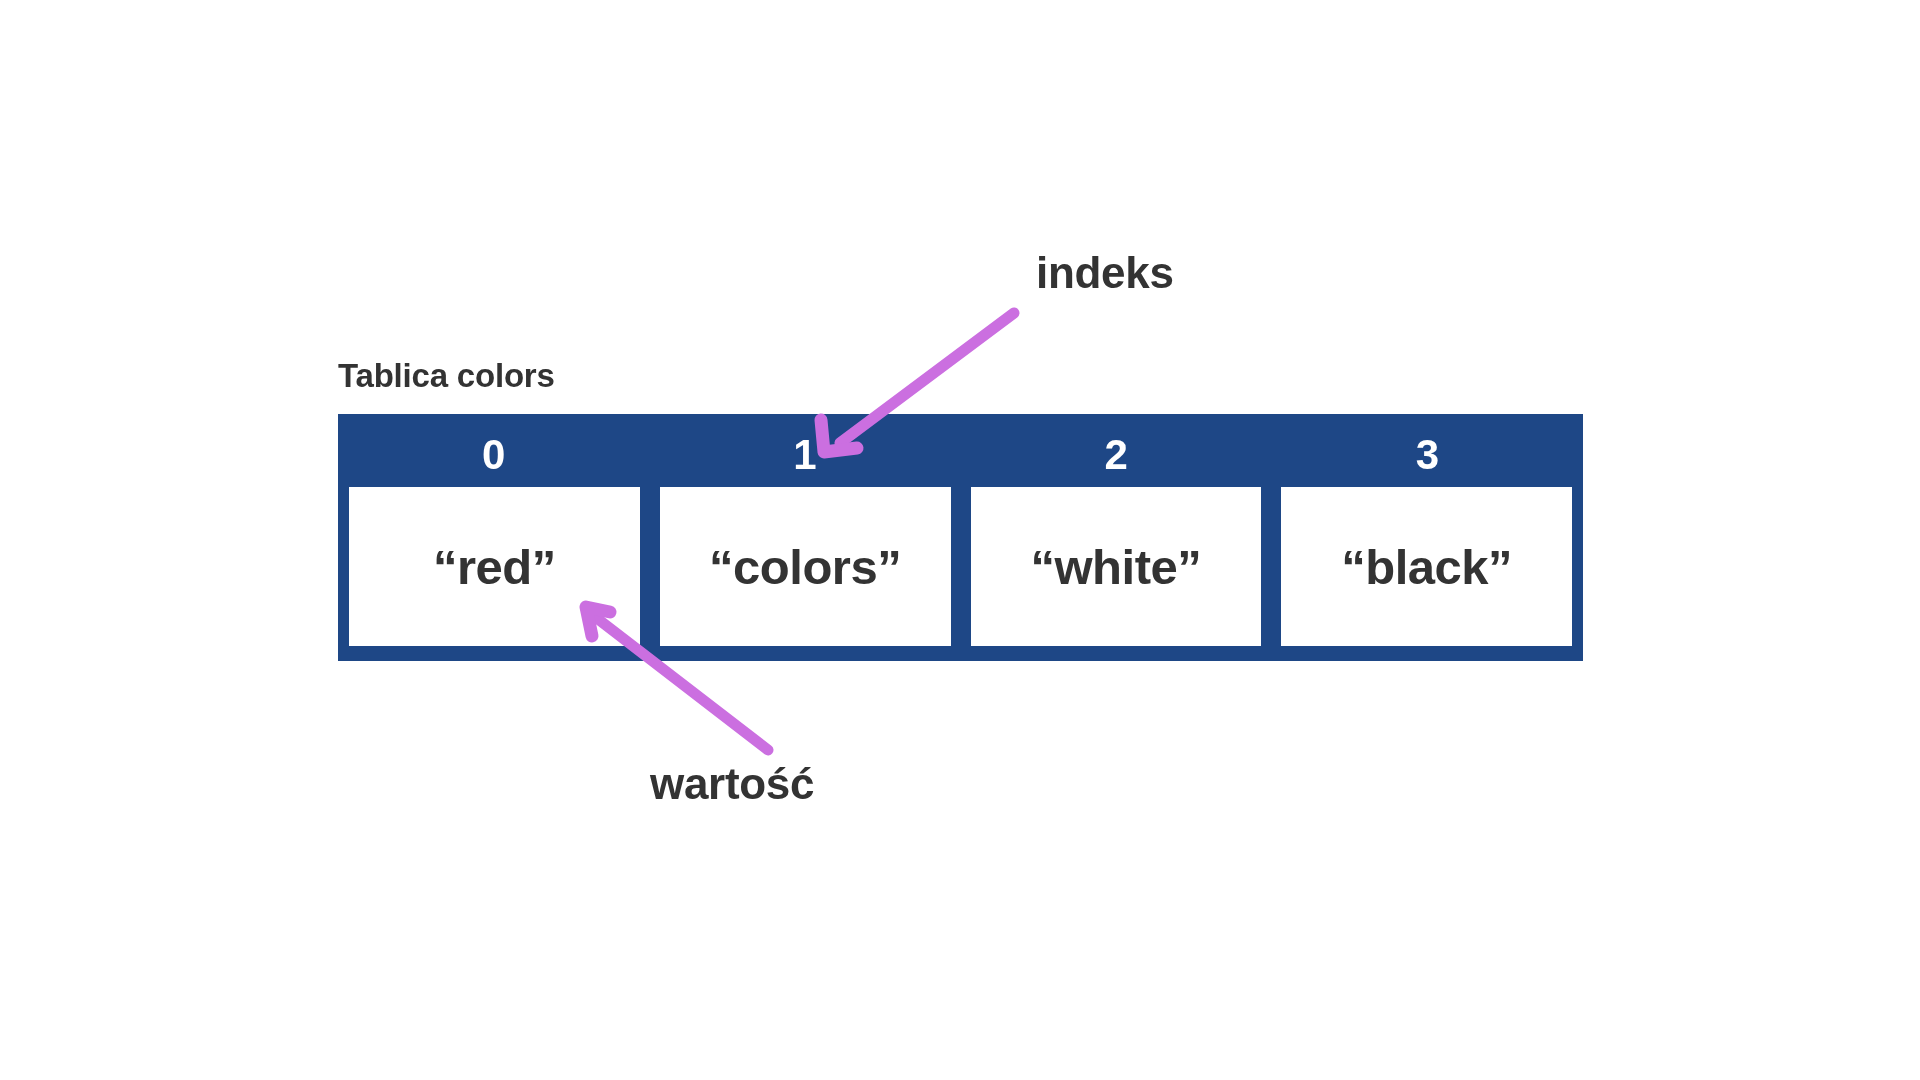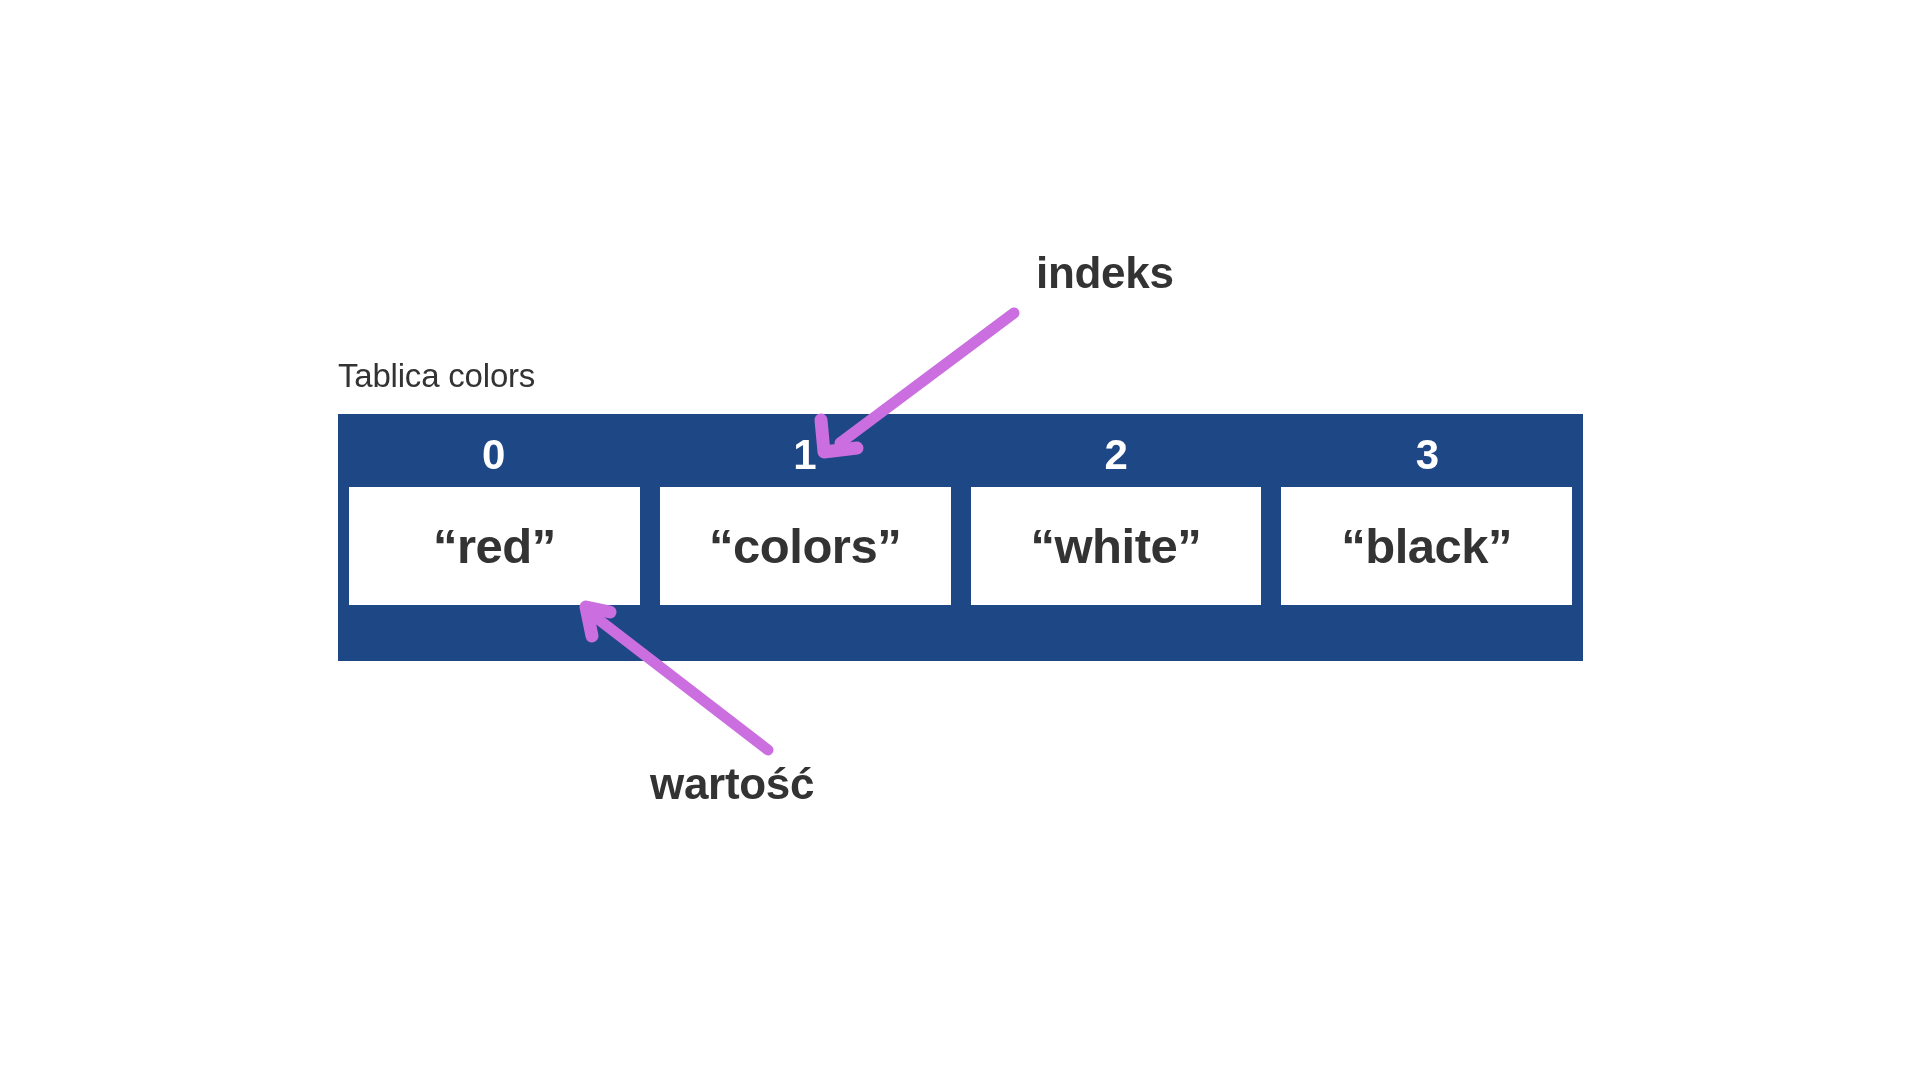--- a/index.html
+++ b/index.html
@@ -22,21 +22,21 @@
     width: 1920px;
     height: 1080px;
   }
 
   
   .array-label {
     position: absolute;
     left: 338px;
     top: 357px;
     font-size: 33px;
-    font-weight: normal;
+    font-weight: bold;
     color: #333333;
     letter-spacing: -0.2px;
     white-space: nowrap;
   }
 
   .array-container {
     position: absolute;
     left: 338px;
     top: 414px;
     width: 1245px;
@@ -64,21 +64,21 @@
     line-height: 1;
     padding-top: 8px;
     box-sizing: border-box;
   }
 
   .value-row {
     position: absolute;
     left: 11px;
     top: 73px;
     width: 1223px;
-    height: 118px;
+    height: 159px;
     display: flex;
     gap: 20px;
   }
   .value-cell {
     flex: 1 1 0;
     background: #ffffff;
     display: flex;
     align-items: center;
     justify-content: center;
     color: #333333;

